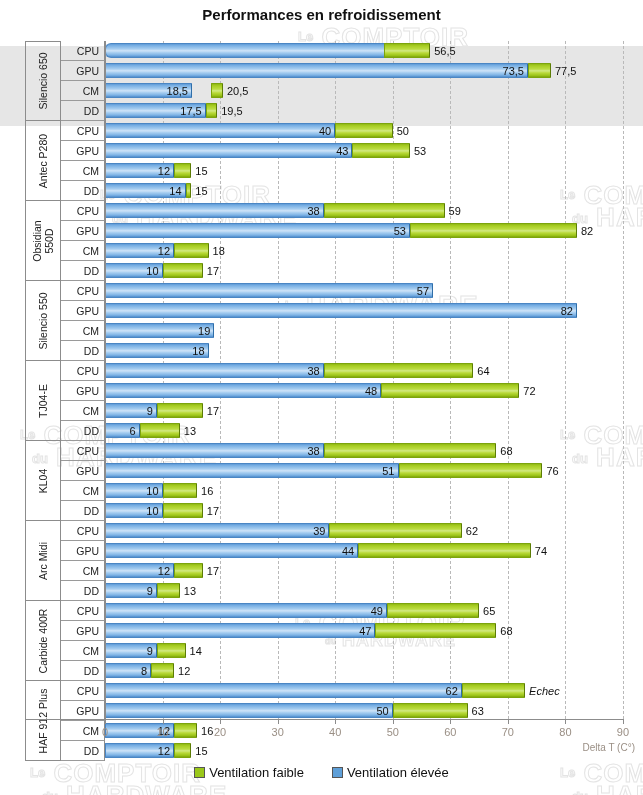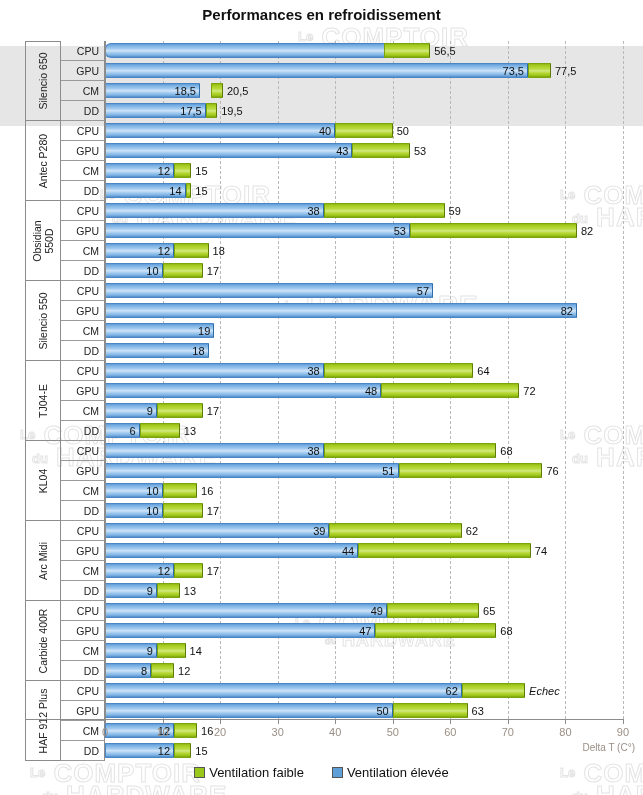--- a/index.html
+++ b/index.html
@@ -340,21 +340,21 @@
         <div class="vlab outside" style="left: 329.158px;">56,5</div>
       </div>
       <div class="bar-row" style="top: 61px; width: 538px;">
         <div class="seg blue" style="left: 0px; width: 422.993px;">
           <div class="vlab inside">73,5</div>
         </div>
         <div class="seg green" style="left: 422.993px; width: 23.02px;"></div>
         <div class="vlab outside" style="left: 450.012px;">77,5</div>
       </div>
       <div class="bar-row" style="top: 81px; width: 538px;">
-        <div class="seg blue" style="left: 0px; width: 95px;">
+        <div class="seg blue" style="left: 0px; width: 87px;">
           <div class="vlab inside">18,5</div>
         </div>
         <div class="seg green" style="left: 106.468px; width: 11.51px;"></div>
         <div class="vlab outside" style="left: 121.978px;">20,5</div>
       </div>
       <div class="bar-row" style="top: 101px; width: 538px;">
         <div class="seg blue" style="left: 0px; width: 100.712px;">
           <div class="vlab inside">17,5</div>
         </div>
         <div class="seg green" style="left: 100.712px; width: 11.51px;"></div>

